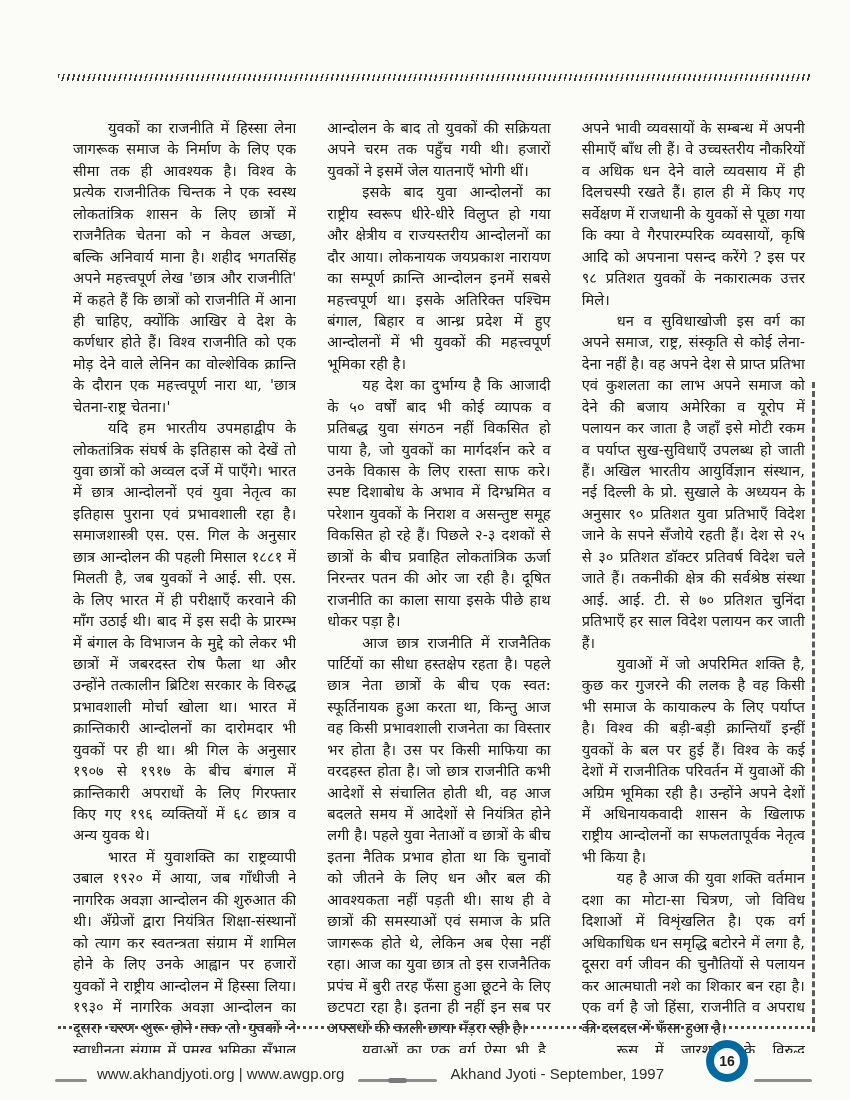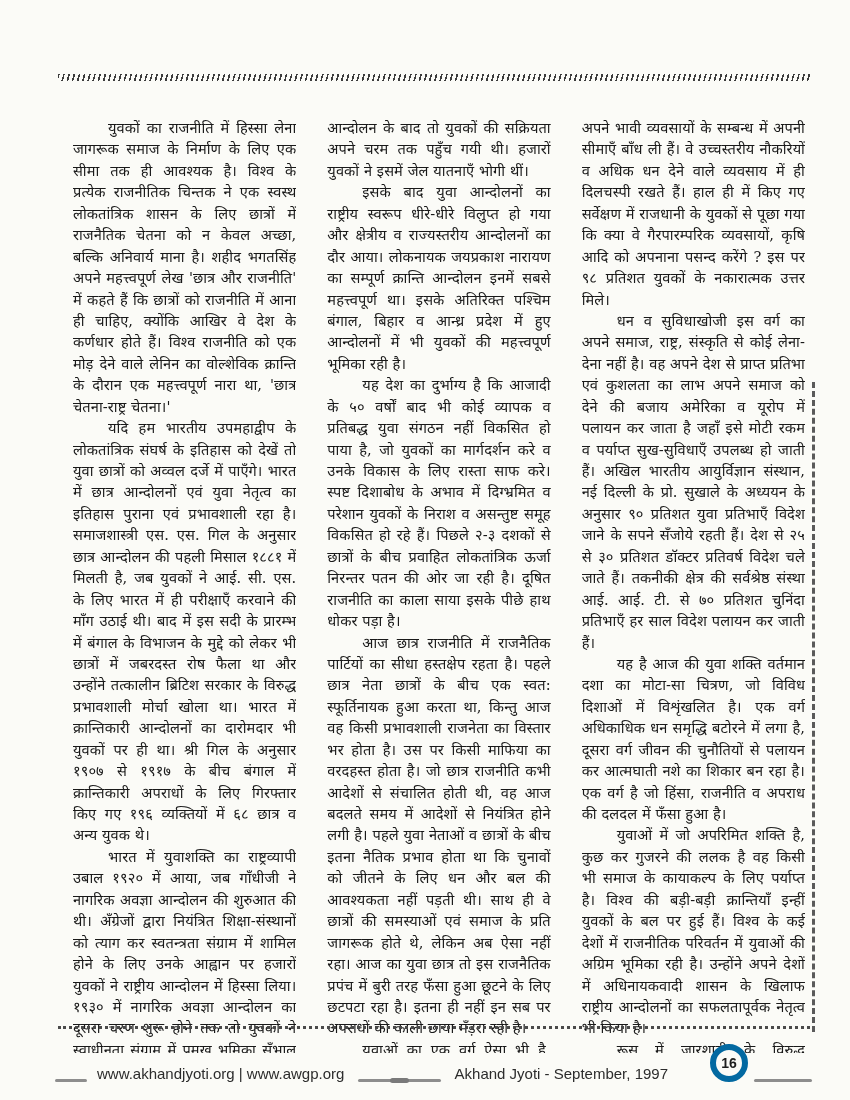--- a/index.html
+++ b/index.html
@@ -55,21 +55,21 @@
   .rule{height:3px;background:#8d8d8d;border-radius:2px;}
   .rule.seg1{width:32px;margin-right:10px;}
   .rule.seg2{flex:1;margin:0 14px;position:relative;}
   .rule.seg2::after{
     content:"";position:absolute;left:38%;top:-1px;width:24%;height:5px;
     background:#7a7a7a;border-radius:3px;
   }
   .rule.seg3{width:58px;margin-left:6px;}
   .page-badge{
     width:26px;height:26px;margin-left:42px;
-    border:6px solid #0369a1;border-radius:50%;
+    border:8px solid #0369a1;border-radius:50%;
     display:flex;align-items:center;justify-content:center;
     font-weight:bold;font-size:14px;color:#1d1d1d;background:#fbfbf7;
     flex:0 0 auto;
   }
 </style>
 </head>
 <body>
 
 <div class="sheet">
 
@@ -84,22 +84,22 @@
       <div class="col">
         <p class="para">आन्दोलन के बाद तो युवकों की सक्रियता अपने चरम तक पहुँच गयी थी। हजारों युवकों ने इसमें जेल यातनाएँ भोगी थीं।</p>
         <p class="para indent">इसके बाद युवा आन्दोलनों का राष्ट्रीय स्वरूप धीरे-धीरे विलुप्त हो गया और क्षेत्रीय व राज्यस्तरीय आन्दोलनों का दौर आया। लोकनायक जयप्रकाश नारायण का सम्पूर्ण क्रान्ति आन्दोलन इनमें सबसे महत्त्वपूर्ण था। इसके अतिरिक्त पश्चिम बंगाल, बिहार व आन्ध्र प्रदेश में हुए आन्दोलनों में भी युवकों की महत्त्वपूर्ण भूमिका रही है।</p>
         <p class="para indent">यह देश का दुर्भाग्य है कि आजादी के ५० वर्षों बाद भी कोई व्यापक व प्रतिबद्ध युवा संगठन नहीं विकसित हो पाया है, जो युवकों का मार्गदर्शन करे व उनके विकास के लिए रास्ता साफ करे। स्पष्ट दिशाबोध के अभाव में दिग्भ्रमित व परेशान युवकों के निराश व असन्तुष्ट समूह विकसित हो रहे हैं। पिछले २-३ दशकों से छात्रों के बीच प्रवाहित लोकतांत्रिक ऊर्जा निरन्तर पतन की ओर जा रही है। दूषित राजनीति का काला साया इसके पीछे हाथ धोकर पड़ा है।</p>
         <p class="para indent">आज छात्र राजनीति में राजनैतिक पार्टियों का सीधा हस्तक्षेप रहता है। पहले छात्र नेता छात्रों के बीच एक स्वत: स्फूर्तिनायक हुआ करता था, किन्तु आज वह किसी प्रभावशाली राजनेता का विस्तार भर होता है। उस पर किसी माफिया का वरदहस्त होता है। जो छात्र राजनीति कभी आदेशों से संचालित होती थी, वह आज बदलते समय में आदेशों से नियंत्रित होने लगी है। पहले युवा नेताओं व छात्रों के बीच इतना नैतिक प्रभाव होता था कि चुनावों को जीतने के लिए धन और बल की आवश्यकता नहीं पड़ती थी। साथ ही वे छात्रों की समस्याओं एवं समाज के प्रति जागरूक होते थे, लेकिन अब ऐसा नहीं रहा। आज का युवा छात्र तो इस राजनैतिक प्रपंच में बुरी तरह फँसा हुआ छूटने के लिए छटपटा रहा है। इतना ही नहीं इन सब पर अपराधों की काली छाया मँड़रा रही है।</p>
         <p class="para indent">युवाओं का एक वर्ग ऐसा भी है, जिसका उद्देश्य किसी भी तरह धन कमाना है। धन मोहित इन युवाओं ने</p>
       </div>
       <div class="col">
         <p class="para">अपने भावी व्यवसायों के सम्बन्ध में अपनी सीमाएँ बाँध ली हैं। वे उच्चस्तरीय नौकरियों व अधिक धन देने वाले व्यवसाय में ही दिलचस्पी रखते हैं। हाल ही में किए गए सर्वेक्षण में राजधानी के युवकों से पूछा गया कि क्या वे गैरपारम्परिक व्यवसायों, कृषि आदि को अपनाना पसन्द करेंगे ? इस पर ९८ प्रतिशत युवकों के नकारात्मक उत्तर मिले।</p>
         <p class="para indent">धन व सुविधाखोजी इस वर्ग का अपने समाज, राष्ट्र, संस्कृति से कोई लेना-देना नहीं है। वह अपने देश से प्राप्त प्रतिभा एवं कुशलता का लाभ अपने समाज को देने की बजाय अमेरिका व यूरोप में पलायन कर जाता है जहाँ इसे मोटी रकम व पर्याप्त सुख-सुविधाएँ उपलब्ध हो जाती हैं। अखिल भारतीय आयुर्विज्ञान संस्थान, नई दिल्ली के प्रो. सुखाले के अध्ययन के अनुसार ९० प्रतिशत युवा प्रतिभाएँ विदेश जाने के सपने सँजोये रहती हैं। देश से २५ से ३० प्रतिशत डॉक्टर प्रतिवर्ष विदेश चले जाते हैं। तकनीकी क्षेत्र की सर्वश्रेष्ठ संस्था आई. आई. टी. से ७० प्रतिशत चुनिंदा प्रतिभाएँ हर साल विदेश पलायन कर जाती हैं।</p>
+        <p class="para indent">युवाओं में जो अपरिमित शक्ति है, कुछ कर गुजरने की ललक है वह किसी भी समाज के कायाकल्प के लिए पर्याप्त है। विश्व की बड़ी-बड़ी क्रान्तियाँ इन्हीं युवकों के बल पर हुई हैं। विश्व के कई देशों में राजनीतिक परिवर्तन में युवाओं की अग्रिम भूमिका रही है। उन्होंने अपने देशों में अधिनायकवादी शासन के खिलाफ राष्ट्रीय आन्दोलनों का सफलतापूर्वक नेतृत्व भी किया है।</p>
         <p class="para indent">यह है आज की युवा शक्ति वर्तमान दशा का मोटा-सा चित्रण, जो विविध दिशाओं में विशृंखलित है। एक वर्ग अधिकाधिक धन समृद्धि बटोरने में लगा है, दूसरा वर्ग जीवन की चुनौतियों से पलायन कर आत्मघाती नशे का शिकार बन रहा है। एक वर्ग है जो हिंसा, राजनीति व अपराध की दलदल में फँसा हुआ है।</p>
-        <p class="para indent">युवाओं में जो अपरिमित शक्ति है, कुछ कर गुजरने की ललक है वह किसी भी समाज के कायाकल्प के लिए पर्याप्त है। विश्व की बड़ी-बड़ी क्रान्तियाँ इन्हीं युवकों के बल पर हुई हैं। विश्व के कई देशों में राजनीतिक परिवर्तन में युवाओं की अग्रिम भूमिका रही है। उन्होंने अपने देशों में अधिनायकवादी शासन के खिलाफ राष्ट्रीय आन्दोलनों का सफलतापूर्वक नेतृत्व भी किया है।</p>
         <p class="para indent">रूस में जारशाही के विरुद्ध आन्दोलन छेड़ने में युवाओं का योगदान भुलाया नहीं जा सकता। चीन में १९२०</p>
       </div>
     </div>
 
   <div class="dash-right"></div>
   <div class="dot-bottom"></div>
 
   <div class="footer">
     <span class="rule seg1"></span>
     <span>www.akhandjyoti.org | www.awgp.org</span>

